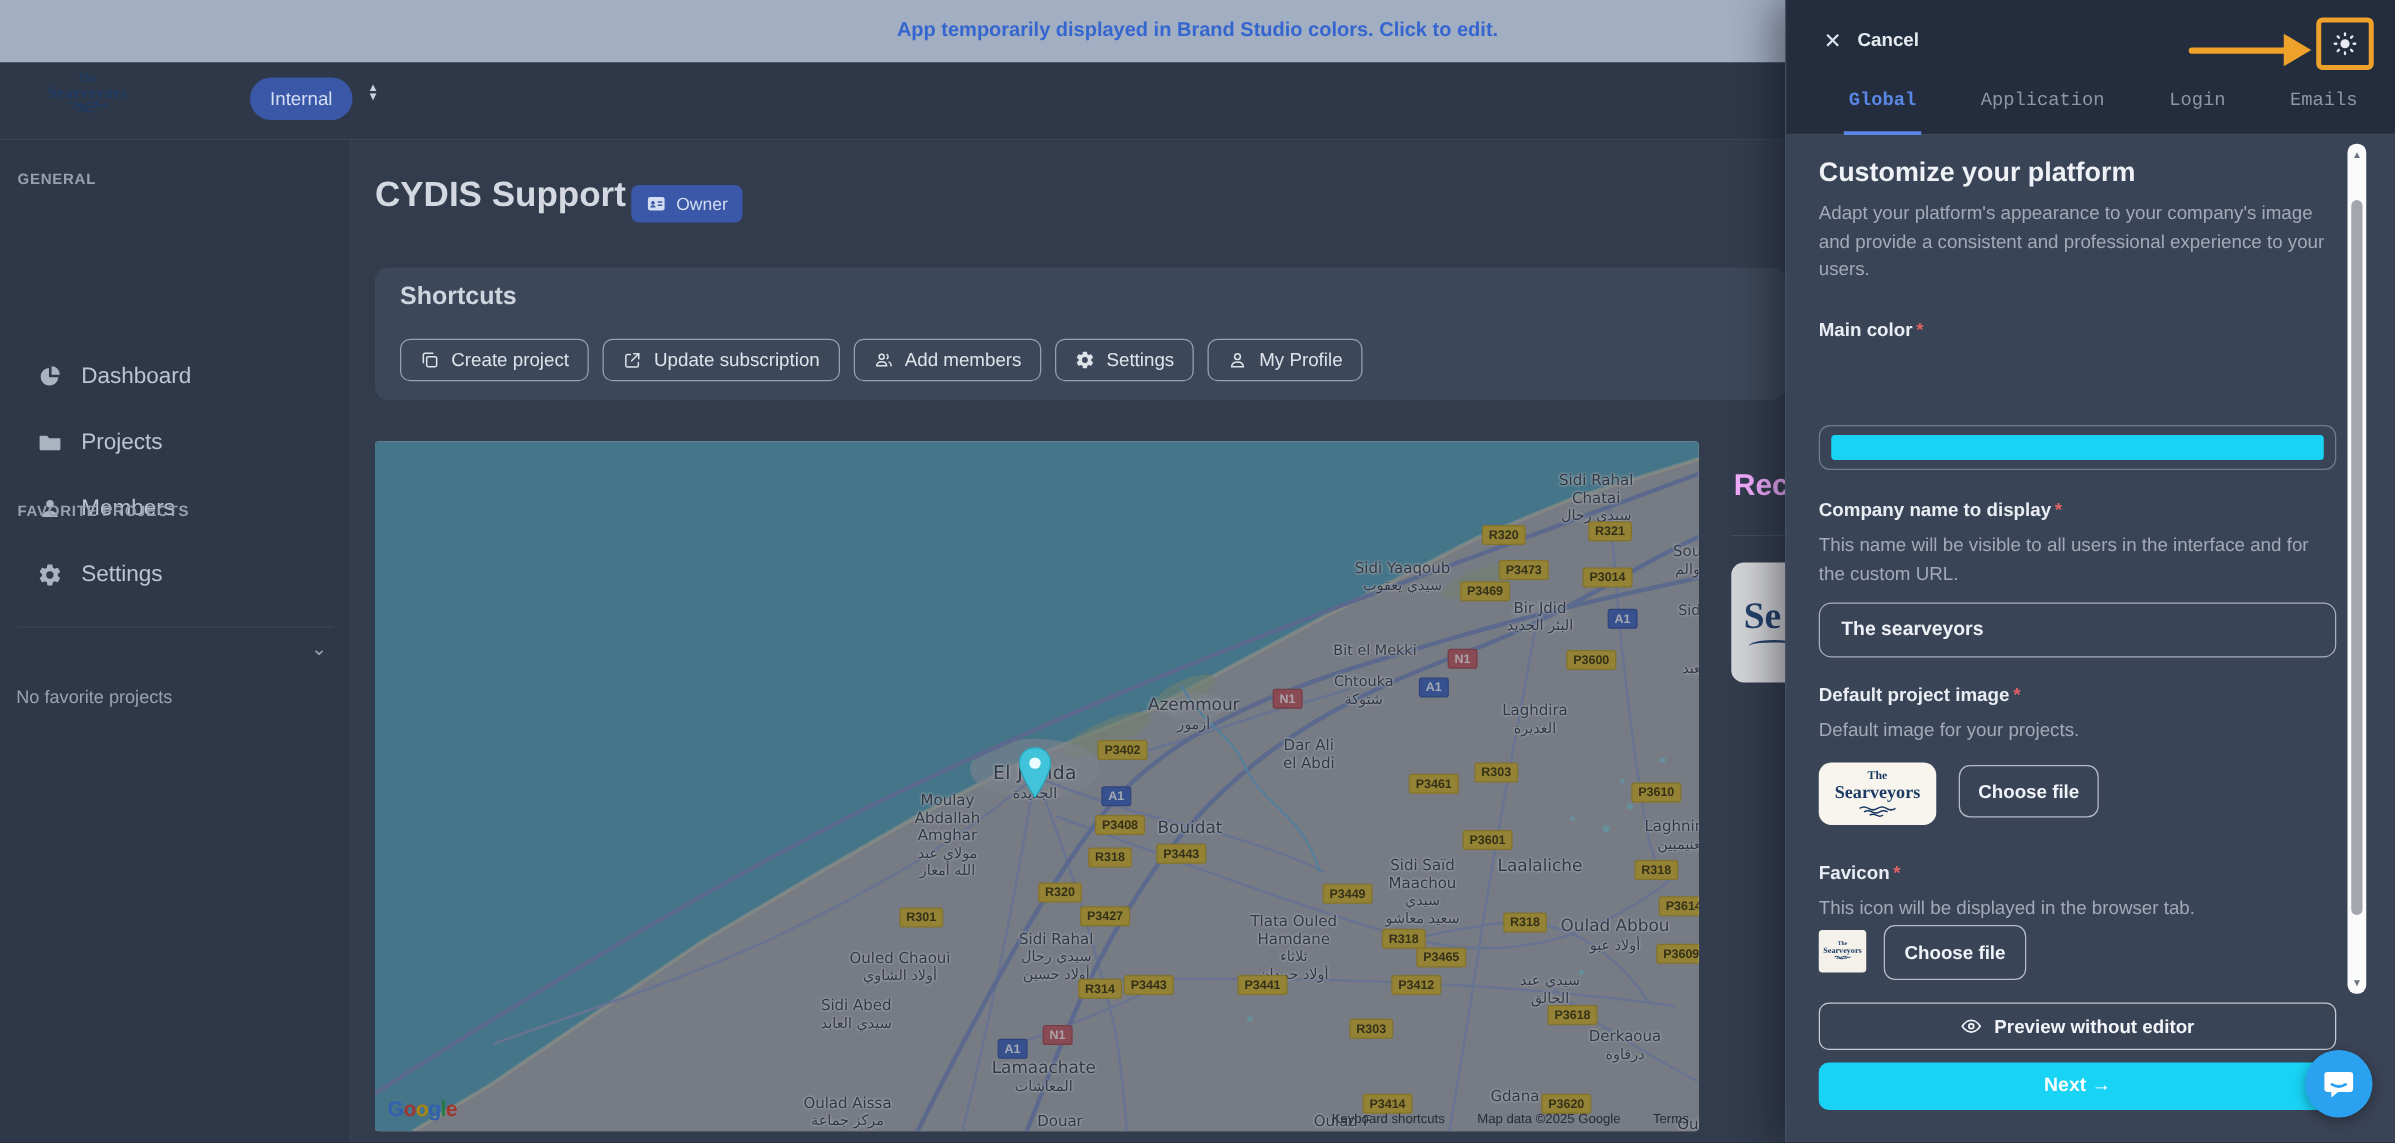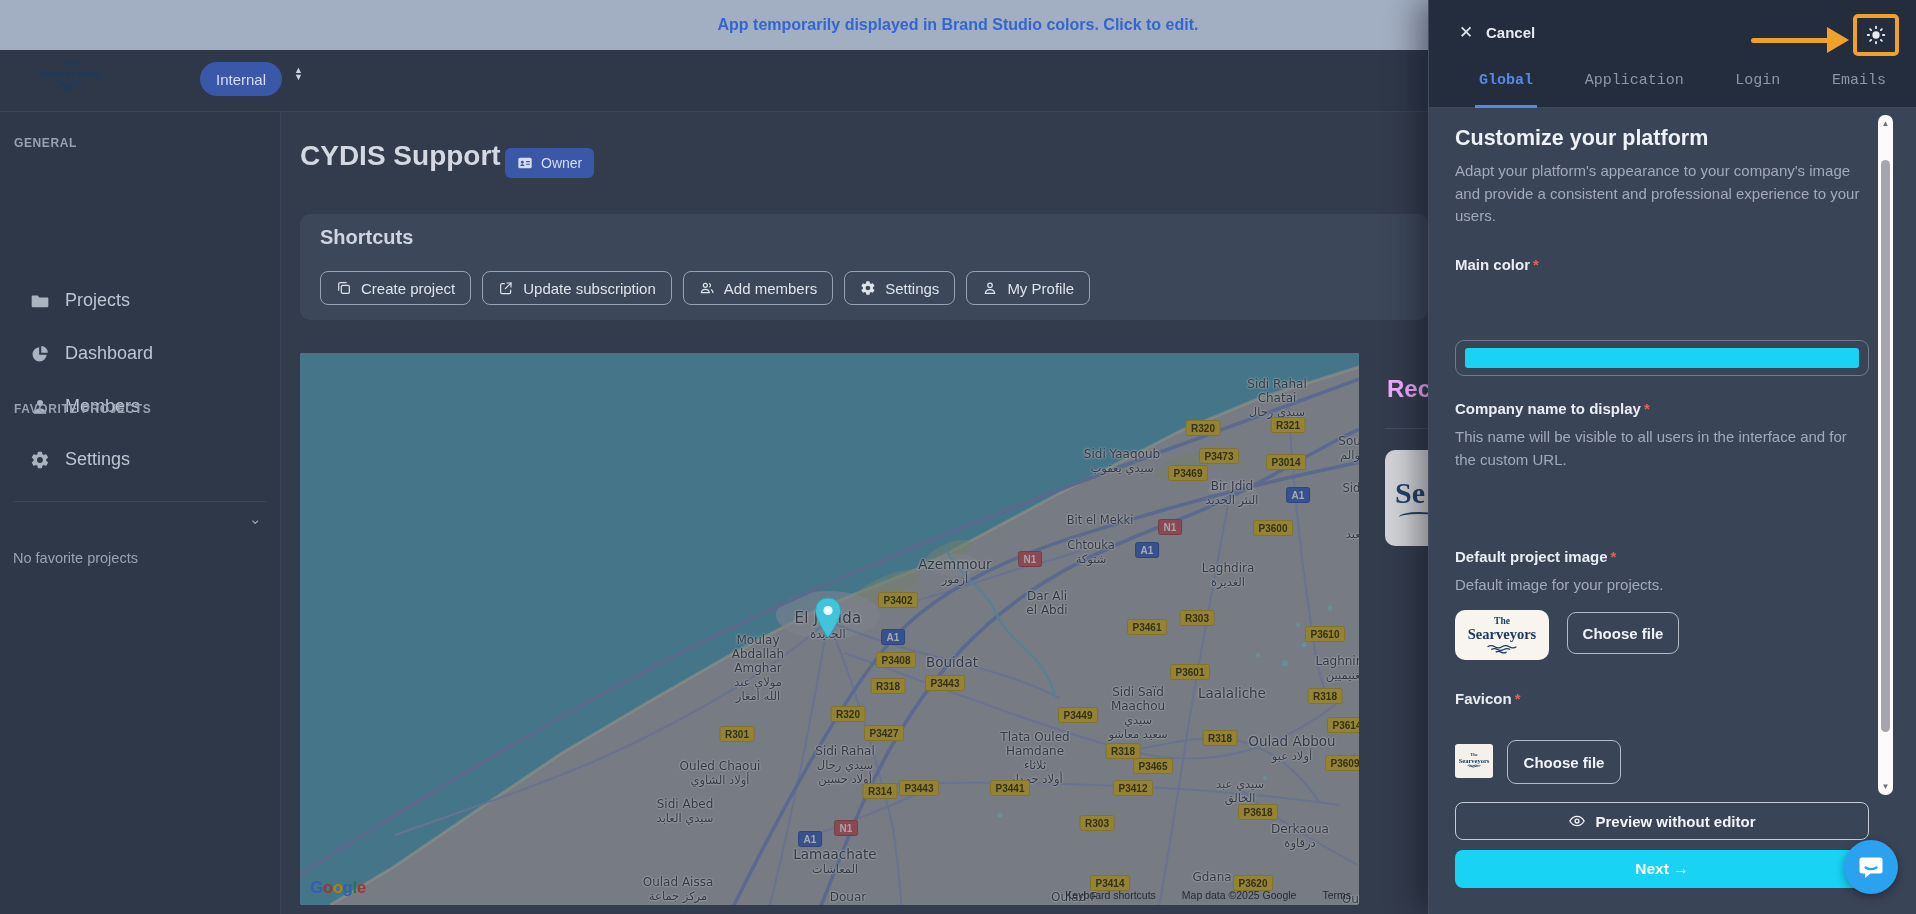--- a/index.html
+++ b/index.html
@@ -118,33 +118,33 @@
         <span>▼</span>
       </div>
   </div>
 
   <div class="sidebar">
     <div class="side-section" style="top:24px">GENERAL</div>
     <div class="side-nav">
         <div class="side-item">
           <span style="width: 20px; height: 20px; display: inline-flex; color: rgb(170, 179, 192);">
             <svg viewBox="0 0 24 24" fill="currentColor">
-              <path d="M3 5.5h6.2l2 2.3H21a1 1 0 0 1 1 1V18a1.5 1.5 0 0 1-1.5 1.5h-17A1.5 1.5 0 0 1 2 18V6.5a1 1 0 0 1 1-1z"></path>
-            </svg>
-          </span>
-          <span>Projects</span>
-        </div>
-        <div class="side-item">
-          <span style="width: 20px; height: 20px; display: inline-flex; color: rgb(170, 179, 192);">
-            <svg viewBox="0 0 24 24" fill="currentColor">
               <path d="M11 4a8.5 8.5 0 1 0 9 9h-9z"></path>
               <path d="M13.5 2.5v8h8a8 8 0 0 0-8-8z"></path>
             </svg>
           </span>
           <span>Dashboard</span>
+        </div>
+        <div class="side-item">
+          <span style="width: 20px; height: 20px; display: inline-flex; color: rgb(170, 179, 192);">
+            <svg viewBox="0 0 24 24" fill="currentColor">
+              <path d="M3 5.5h6.2l2 2.3H21a1 1 0 0 1 1 1V18a1.5 1.5 0 0 1-1.5 1.5h-17A1.5 1.5 0 0 1 2 18V6.5a1 1 0 0 1 1-1z"></path>
+            </svg>
+          </span>
+          <span>Projects</span>
         </div>
         <div class="side-item">
           <span style="width: 20px; height: 20px; display: inline-flex; color: rgb(170, 179, 192);">
             <svg viewBox="0 0 24 24" fill="currentColor">
               <circle cx="12" cy="7.3" r="3.6"></circle>
               <path d="M4.5 20c.3-4 3.4-6.2 7.5-6.2s7.2 2.2 7.5 6.2z"></path>
             </svg>
           </span>
           <span>Members</span>
         </div>
@@ -478,35 +478,37 @@
       <div class="ph2">Customize your platform</div>
       <div class="psub" style="top:52px">Adapt your platform's appearance to your company's image and provide a consistent and professional experience to your users.</div>
 
       <div class="plabel" style="top:148px"><span>Main color</span><span class="req">*</span></div>
       <div class="color-field">
         <div class="color-bar" id="color-swatch" style="background: rgb(25, 211, 245);"></div>
       </div>
 
       <div class="plabel" style="top:292px"><span>Company name to display</span><span class="req">*</span></div>
       <div class="pdesc" style="top:318px">This name will be visible to all users in the interface and for the custom URL.</div>
+      <div class="pinput">The searveyors</div>
 
       <div class="plabel" style="top:440px"><span>Default project image</span><span class="req">*</span></div>
       <div class="pdesc" style="top:466px">Default image for your projects.</div>
       <div class="logo-card">
         <div class="l1">The</div>
         <div class="l2">Searveyors</div>
         <svg class="wave-svg" width="36" height="10" viewBox="0 0 40 9" style="margin-top:2px">
             <path d="M4 2q4-2.5 8 0t8 0 8 0 8 0" stroke="#1c3a64" fill="none" stroke-width="1.4"></path>
             <path d="M8 5q3.5-2 7 0t7 0 7 0" stroke="#1c3a64" fill="none" stroke-width="1.4"></path>
             <path d="M13 8q3-1.8 6 0t6 0" stroke="#1c3a64" fill="none" stroke-width="1.4"></path>
           </svg>
       </div>
       <button class="choose-btn" style="left:138px; top:504px; width:112px; height:42px;">Choose file</button>
 
       <div class="plabel" style="top:582px"><span>Favicon</span><span class="req">*</span></div>
+      <div class="pdesc" style="top:608px">This icon will be displayed in the browser tab.</div>
       <div class="fav-img">
         <div class="l1">The</div>
         <div class="l2">Searveyors</div>
         <svg class="wave-svg" width="16" height="5" viewBox="0 0 40 9">
             <path d="M4 2q4-2.5 8 0t8 0 8 0 8 0" stroke="#1c3a64" fill="none" stroke-width="2"></path>
             <path d="M8 5q3.5-2 7 0t7 0 7 0" stroke="#1c3a64" fill="none" stroke-width="2"></path>
           </svg>
       </div>
       <button class="choose-btn" style="left:78px; top:632px; width:114px; height:44px;">Choose file</button>
 

